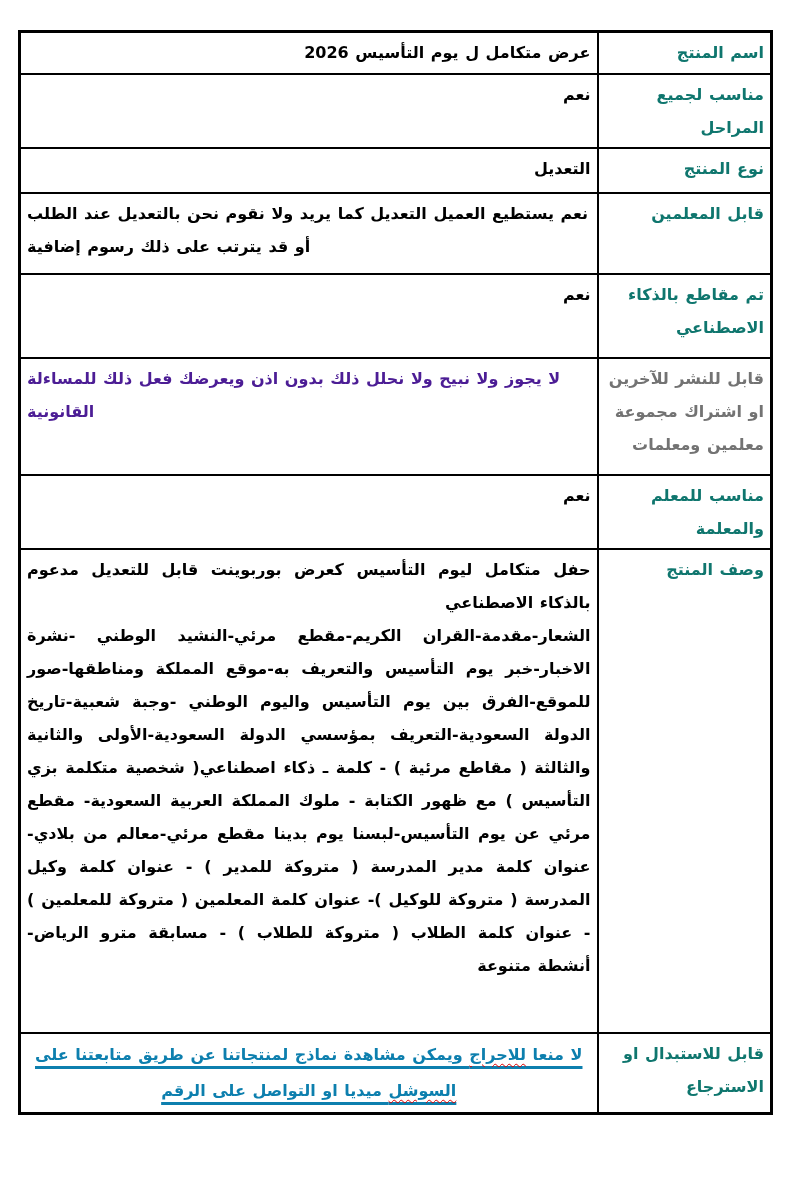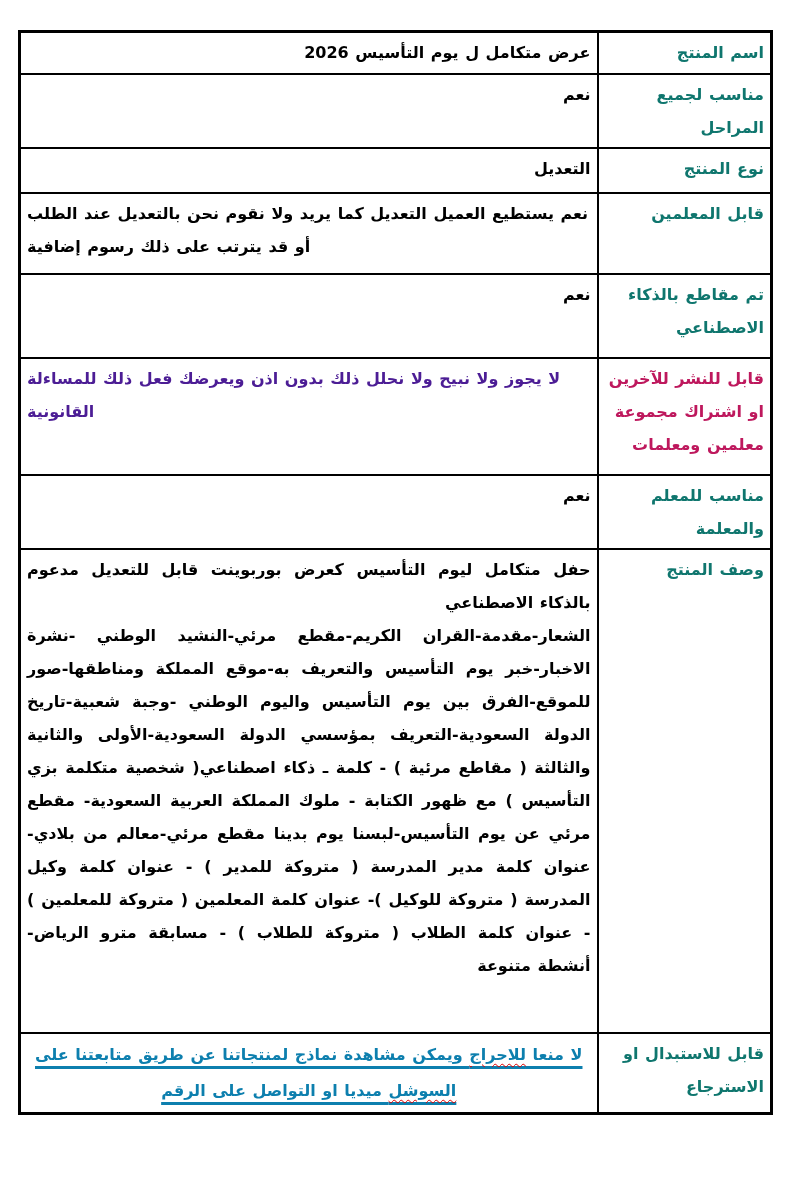--- a/index.html
+++ b/index.html
@@ -28,21 +28,21 @@
   td {
     border: 2px solid #000000;
     vertical-align: top;
     box-sizing: border-box;
     padding: 3px 6px;
     font-size: 16px;
     line-height: 33px;
     word-spacing: 1px;
   }
   td.lbl { color: #0f766e; text-align: right; }
-  td.lbl.green { color: #be185d; }
+  td.lbl.green { color: #737373; }
   td.val { color: #000000; text-align: right; }
   td.val.center { text-align: left; }
   td.val.justify { text-align: justify; text-align-last: right; margin-left: 20px; }
   td.val.blue { color: #4c1d95; }
   td.val.note {
     color: #0d7fae;
     text-align: center;
     text-decoration: underline;
     text-decoration-thickness: 2.5px;
     text-underline-offset: 6px;

